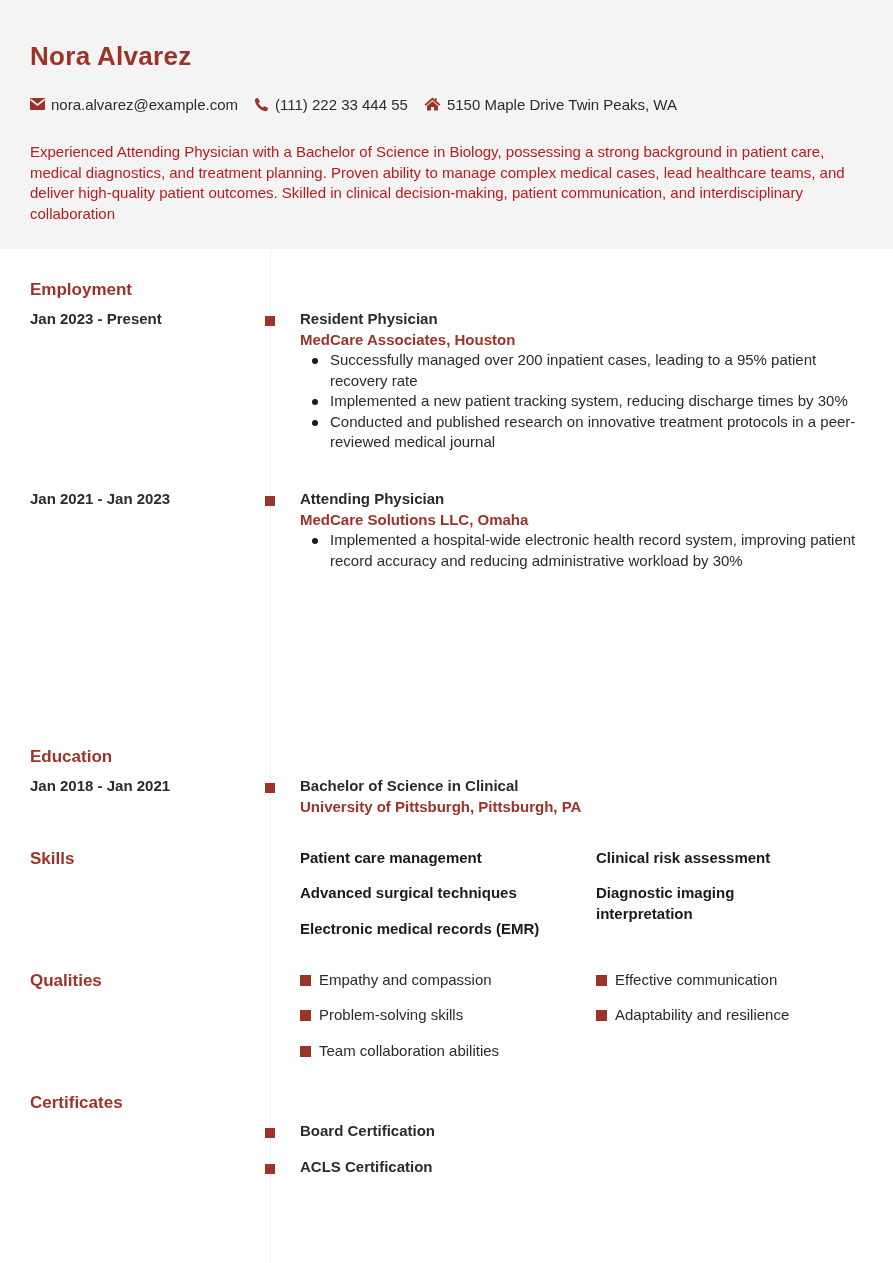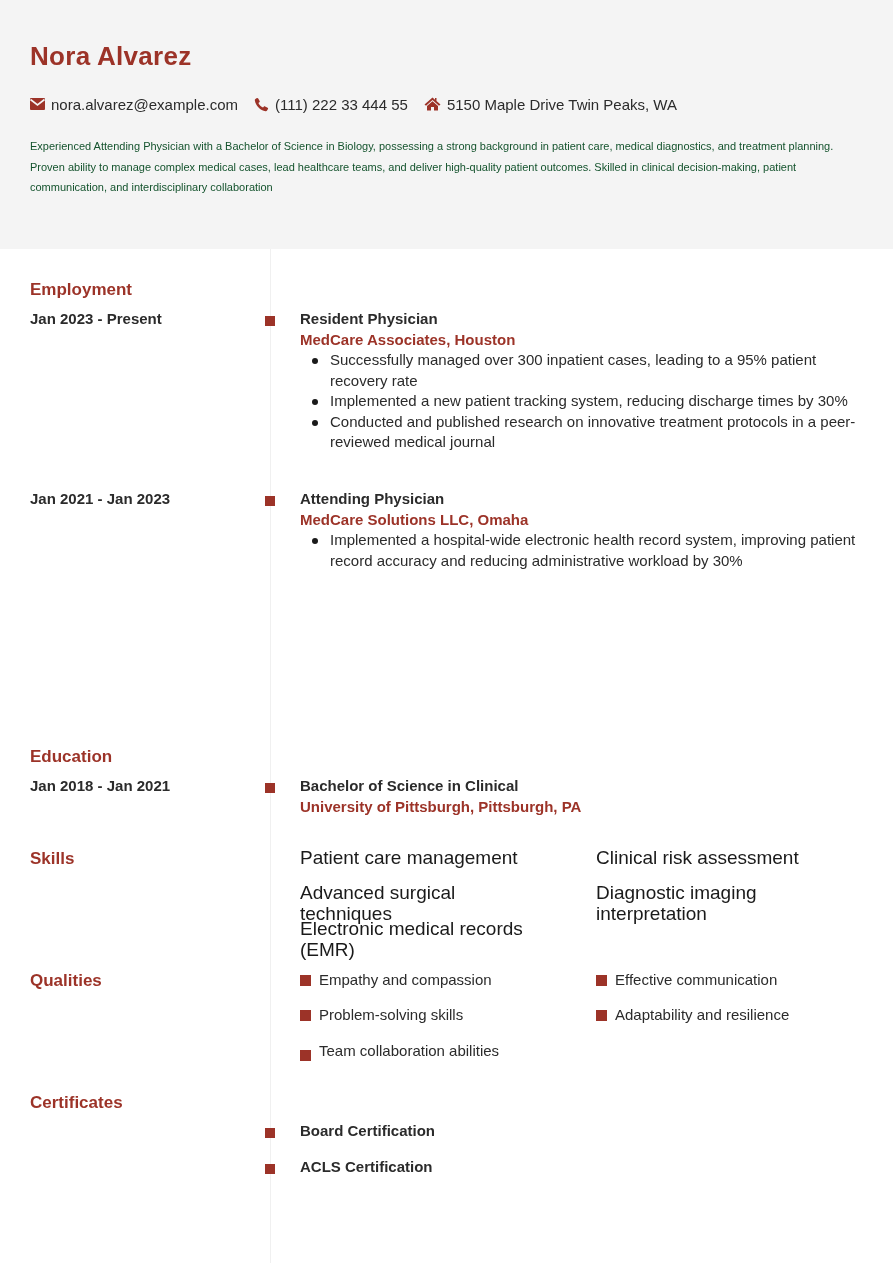--- a/index.html
+++ b/index.html
@@ -4,35 +4,35 @@
 <style>
   * { box-sizing: border-box; margin: 0; padding: 0; }
   html, body { width: 893px; height: 1263px; background: #ffffff; overflow: hidden; }
   body { font-family: "Liberation Sans", "DejaVu Sans", sans-serif; color: #2b2b2b; position: relative; }
 
   .header { background: #f4f4f4; height: 249px; padding: 30px 30px 0 30px; position: relative; }
   .name { font-size: 26px; font-weight: bold; color: #9c3328; letter-spacing: 0.3px; line-height: 48px; margin-top: 2px; }
   .contacts { display: flex; align-items: center; margin-top: 14px; font-size: 15px; color: #2b2b2b; height: 20px; }
   .contact { display: flex; align-items: center; margin-right: 16px; white-space: nowrap; }
   .contact svg { margin-right: 6px; flex: 0 0 auto; }
-  .summary { margin-top: 22px; font-size: 11px; line-height: 20.6px; color: #14532d; width: 835px; }
+  .summary { margin-top: 28px; font-size: 15px; line-height: 20.6px; color: #b91c1c; width: 835px; }
 
   .timeline-line { position: absolute; left: 270px; top: 249px; bottom: 0; width: 1px; background: #f0f0f0; }
 
   .section-title { position: absolute; left: 30px; font-size: 17px; font-weight: bold; color: #9c3328; }
   .date { position: absolute; left: 30px; font-size: 15px; font-weight: bold; color: #2b2b2b; }
   .marker { position: absolute; left: 265px; width: 10px; height: 10px; background: #9c3328; }
   .entry { position: absolute; left: 300px; width: 565px; }
   .entry-title { font-size: 15px; font-weight: bold; color: #2b2b2b; line-height: 20.5px; }
   .entry-sub { font-size: 15px; font-weight: bold; color: #9c3328; line-height: 20.5px; }
   .bullets { list-style: none; margin-top: 0; }
   .bullets li { position: relative; padding-left: 30px; font-size: 15px; line-height: 20.6px; color: #2b2b2b; }
   .bullets li::before { content: ""; position: absolute; left: 12px; top: 8px; width: 6px; height: 6px; border-radius: 50%; background: #1a1a1a; }
 
-  .skill { position: absolute; font-size: 19px; font-weight: normal; color: #1a1a1a; line-height: 20.6px; width: 250px; }
+  .skill { position: absolute; font-size: 15px; font-weight: bold; color: #1a1a1a; line-height: 20.6px; width: 250px; }
   .quality { position: absolute; font-size: 15px; color: #2b2b2b; display: flex; align-items: center; line-height: 20px; }
   .quality .sq { width: 11px; height: 11px; background: #9c3328; margin-right: 8px; display: inline-block; }
   .cert { position: absolute; left: 300px; font-size: 15px; font-weight: bold; color: #2b2b2b; }
 </style>
 </head>
 <body>
 
 <div class="header">
   <div class="name">Nora Alvarez</div>
   <div class="contacts">
@@ -63,21 +63,21 @@
 <div class="timeline-line"></div>
 
 <div class="section-title" style="top:280px;">Employment</div>
 
 <div class="date" style="top:310px;">Jan 2023 - Present</div>
 <div class="marker" style="top:316px;"></div>
 <div class="entry" style="top:309px;">
   <div class="entry-title">Resident Physician</div>
   <div class="entry-sub">MedCare Associates, Houston</div>
   <ul class="bullets">
-    <li>Successfully managed over 300 inpatient cases, leading to a 95% patient recovery rate</li>
+    <li>Successfully managed over 200 inpatient cases, leading to a 95% patient recovery rate</li>
     <li>Implemented a new patient tracking system, reducing discharge times by 30%</li>
     <li>Conducted and published research on innovative treatment protocols in a peer-reviewed medical journal</li>
   </ul>
 </div>
 
 <div class="date" style="top:490px;">Jan 2021 - Jan 2023</div>
 <div class="marker" style="top:496px;"></div>
 <div class="entry" style="top:489px;">
   <div class="entry-title">Attending Physician</div>
   <div class="entry-sub">MedCare Solutions LLC, Omaha</div>
@@ -111,21 +111,21 @@
   <span>Effective communication</span>
 </div>
 <div class="quality" style="left:300px; top:1005px;">
   <span class="sq"></span>
   <span>Problem-solving skills</span>
 </div>
 <div class="quality" style="left:596px; top:1005px;">
   <span class="sq"></span>
   <span>Adaptability and resilience</span>
 </div>
-<div class="quality" style="left:300px; top:1041px;align-items:flex-end;">
+<div class="quality" style="left:300px; top:1041px;">
   <span class="sq"></span>
   <span>Team collaboration abilities</span>
 </div>
 
 <div class="section-title" style="top:1093px;">Certificates</div>
 <div class="marker" style="top:1128px;"></div>
 <div class="cert" style="top:1122px;">Board Certification</div>
 <div class="marker" style="top:1164px;"></div>
 <div class="cert" style="top:1158px;">ACLS Certification</div>
 

